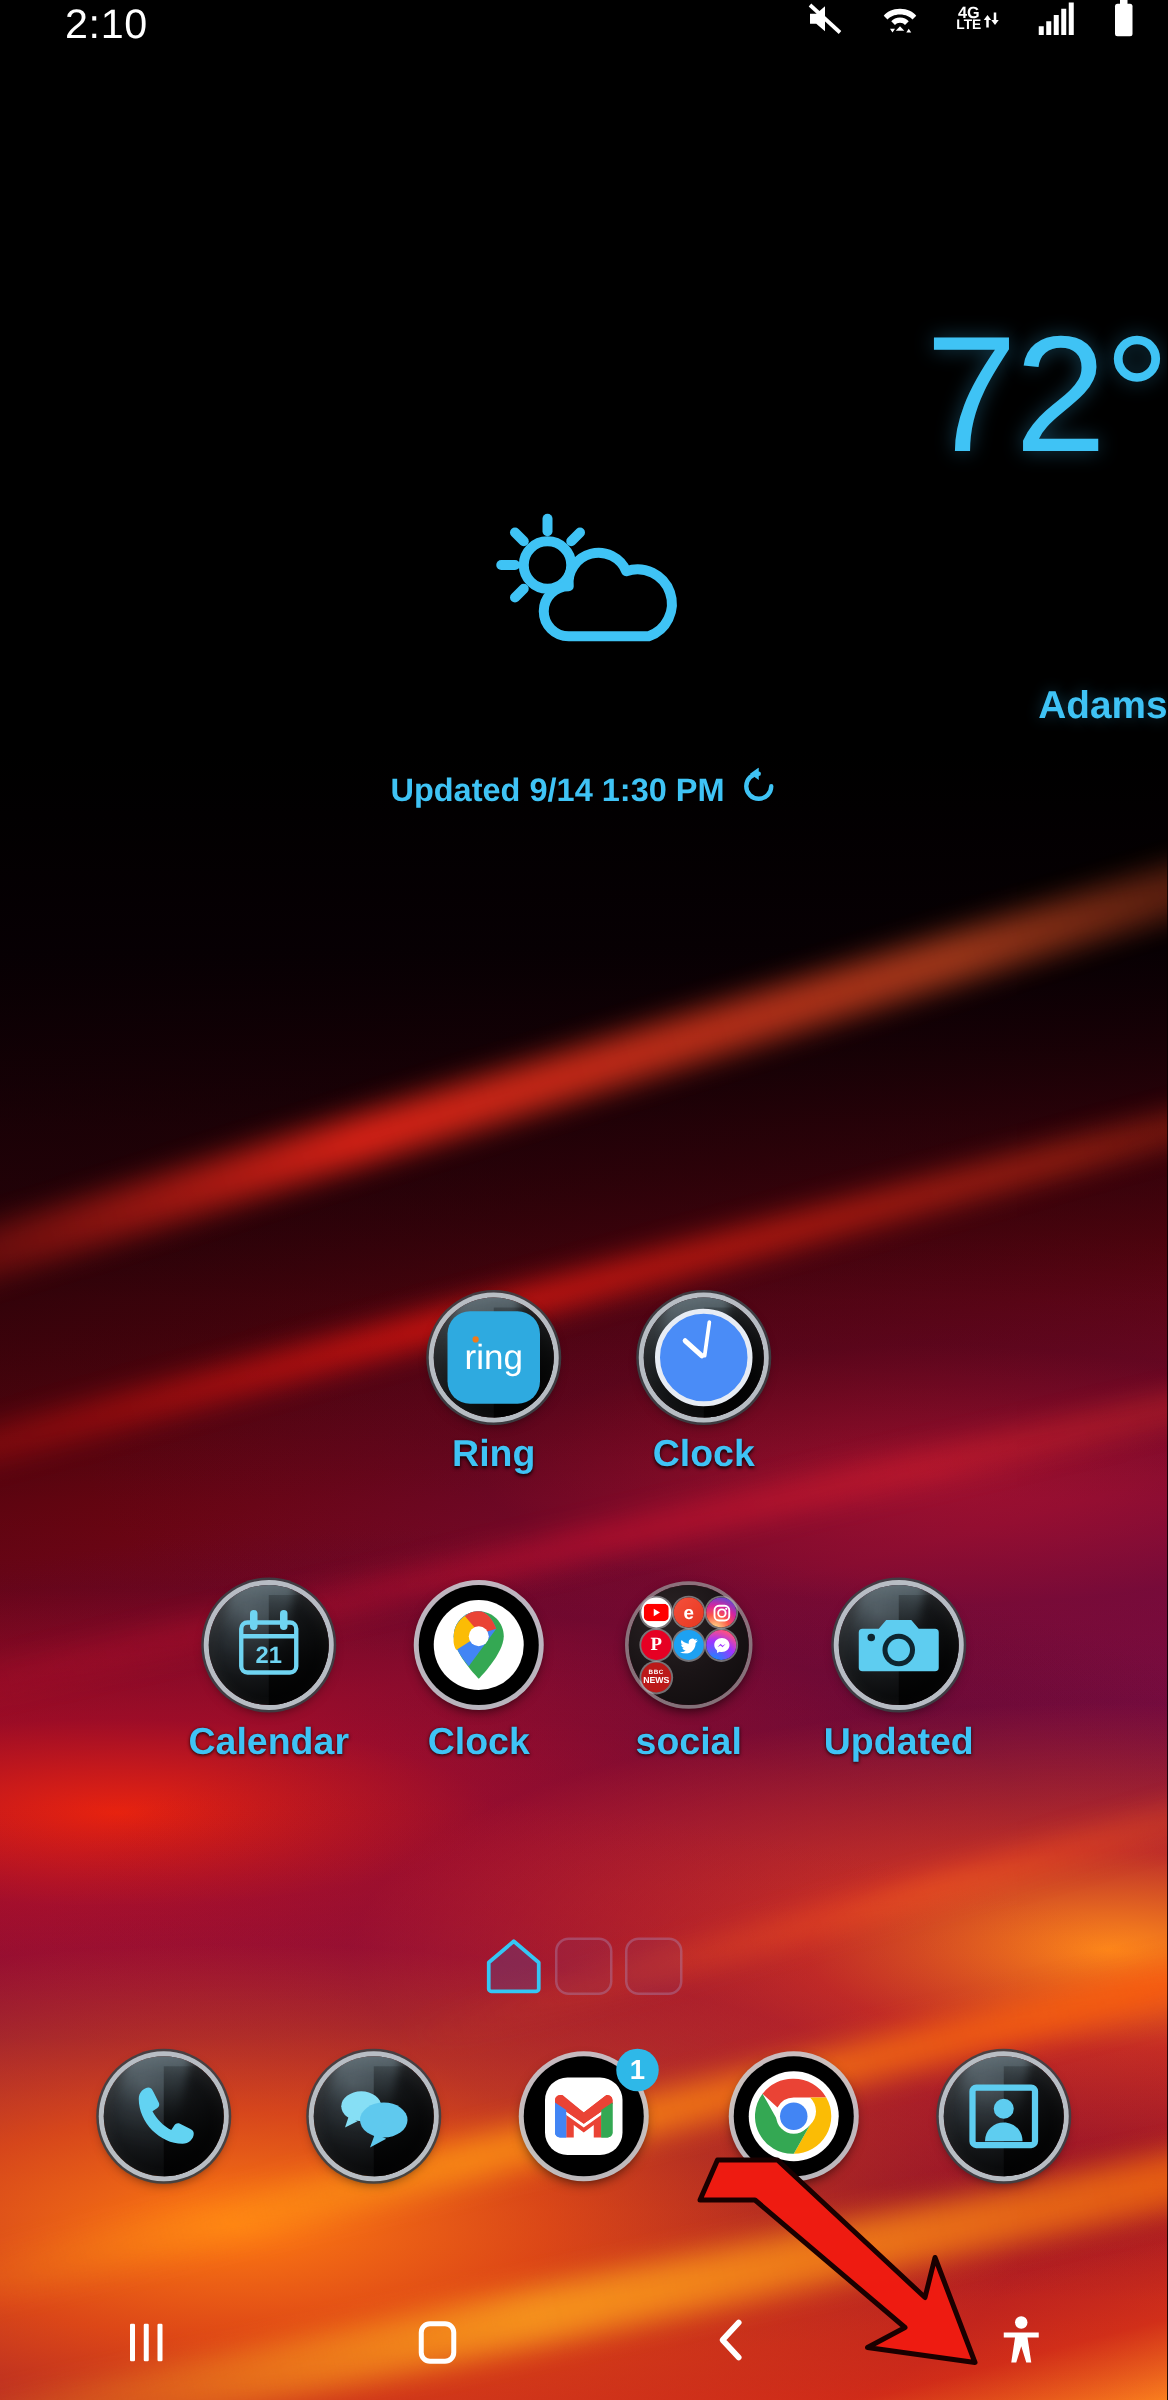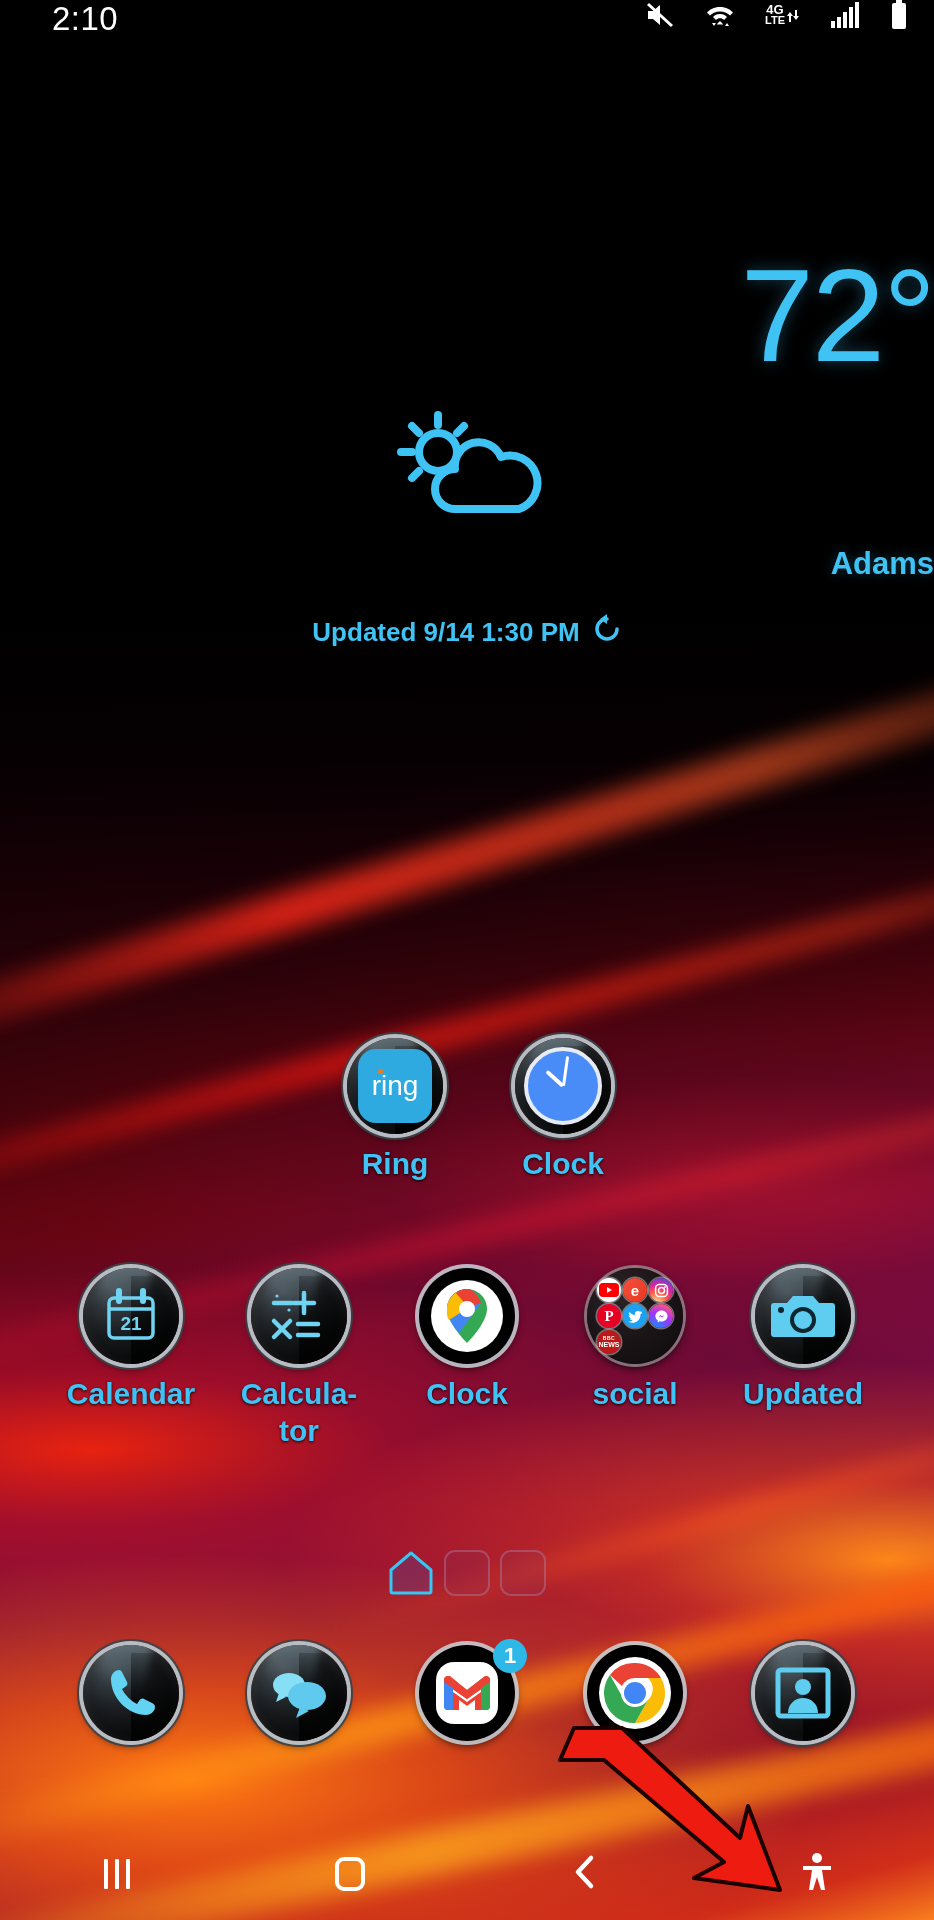--- a/index.html
+++ b/index.html
@@ -583,44 +583,20 @@
               <line x1="19" y1="6" x2="19" y2="16" stroke-linecap="round" stroke-width="6"></line>
               <line x1="43" y1="6" x2="43" y2="16" stroke-linecap="round" stroke-width="6"></line>
             </g>
             <text x="31" y="45" font-family="Liberation Sans, sans-serif" font-size="19" font-weight="bold" fill="#6fd4f2" text-anchor="middle">21</text>
           </svg>
         </div>
       </div>
       <div class="app-label">Calendar</div>
     </div>
 
-    <div class="app">
-      <div class="bezel">
-        <div class="glyph">
-          <svg width="62" height="58" viewBox="0 0 62 58">
-            <g stroke="#6fd4f2" stroke-width="4.5" stroke-linecap="round" fill="none">
-
-              <line x1="6" y1="16" x2="24" y2="16"></line>
-              <circle cx="9" cy="9" r="1.6" fill="#6fd4f2" stroke="none"></circle>
-              <circle cx="21" cy="23" r="1.6" fill="#6fd4f2" stroke="none"></circle>
-
-              <line x1="36" y1="6" x2="36" y2="26"></line>
-              <line x1="26" y1="16" x2="46" y2="16"></line>
-
-              <line x1="6" y1="34" x2="22" y2="50"></line>
-              <line x1="22" y1="34" x2="6" y2="50"></line>
-
-              <line x1="30" y1="37" x2="50" y2="37"></line>
-              <line x1="30" y1="48" x2="50" y2="48"></line>
-            </g>
-          </svg>
-        </div>
-      </div>
-      <div class="app-label">Calcula-tor</div>
-    </div>
 
     <div class="app">
       <div class="bezel-plain">
         <div class="white-disc">
           <svg width="52" height="58" viewBox="0 0 52 58">
             <path d="M26 2 C15 2 6 11 6 22 C6 36 26 56 26 56 C26 56 46 36 46 22 C46 11 37 2 26 2 Z" fill="#34a853"></path>
             <path d="M26 2 C15 2 6 11 6 22 C6 30 12 39 18 46 L40 16 C37 8 32 2 26 2 Z" fill="#4285f4"></path>
             <path d="M8 33 C5 28 6 24 6 22 C6 14 11 7 18 4 L30 19 Z" fill="#fbbc05"></path>
             <path d="M26 2 C22 2 18 3 15 6 L27 20 L40 16 C37 8 32 2 26 2 Z" fill="#ea4335"></path>
             <circle cx="26" cy="22" r="8" fill="#ffffff"></circle>

